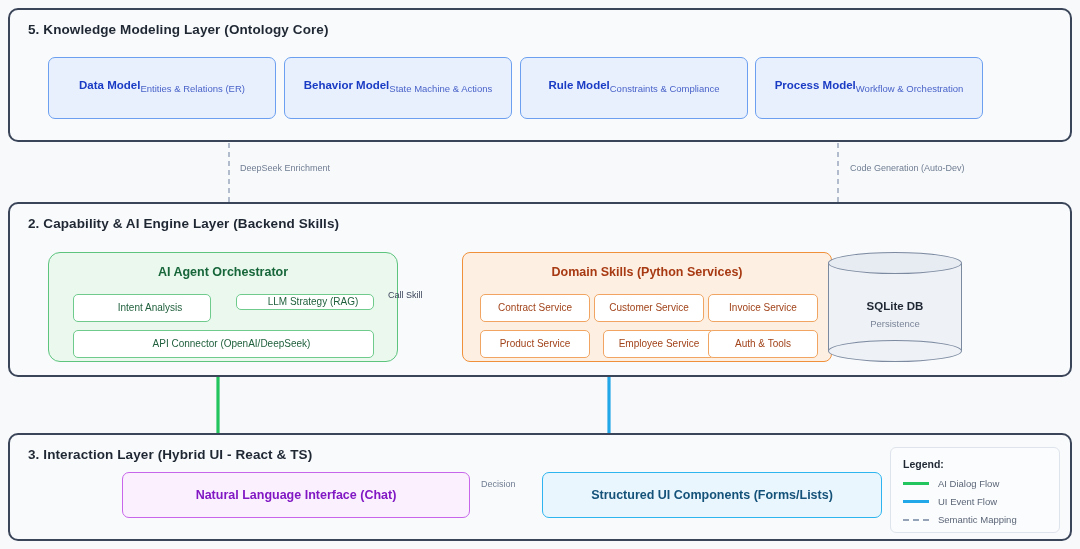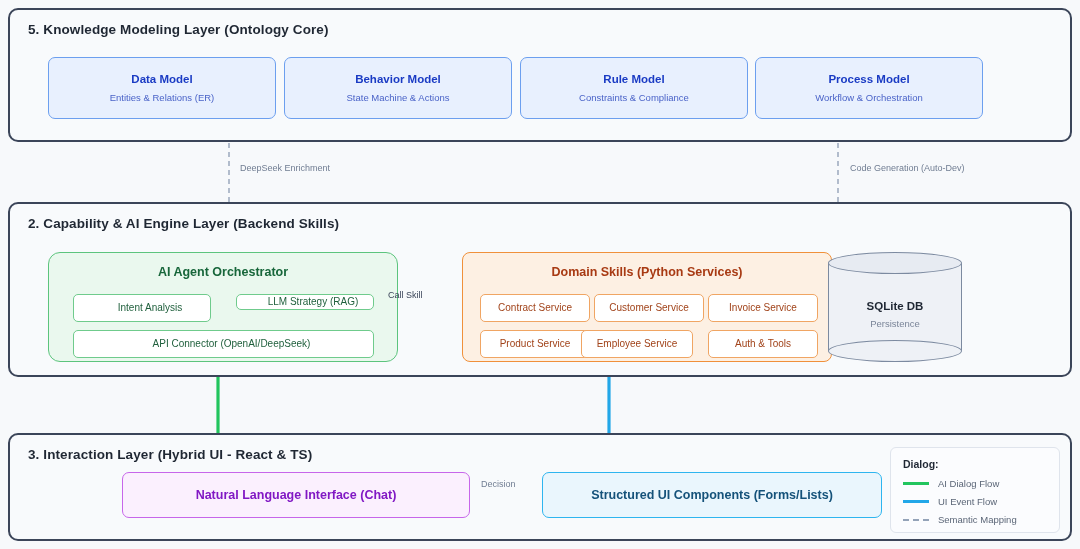--- a/index.html
+++ b/index.html
@@ -36,21 +36,21 @@
   }
 
   
   .model-box {
     position: absolute;
     background: #e8f0fe;
     border: 1.4px solid #6c9fef;
     border-radius: 7px;
     box-sizing: border-box;
     display: flex;
-    flex-direction: column;
+    flex-direction: row;
     align-items: center;
     justify-content: center;
   }
   .model-title {
     font-size: 11.5px;
     font-weight: bold;
     color: #1a3bc4;
     margin-bottom: 7px;
   }
   .model-sub {
@@ -289,21 +289,21 @@
     </div>
 
     <div class="group orange" style="left:424px; top:48px; width:370px; height:110px;">
       <div class="group-title">Domain Skills (Python Services)</div>
 
       <div class="chip orange" style="left:17px; top:41px; width:110px; height:28px;">Contract Service</div>
       <div class="chip orange" style="left:131px; top:41px; width:110px; height:28px;">Customer Service</div>
       <div class="chip orange" style="left:245px; top:41px; width:110px; height:28px;">Invoice Service</div>
 
       <div class="chip orange" style="left:17px; top:77px; width:110px; height:28px;">Product Service</div>
-      <div class="chip orange" style="left:118px; top:77px; width:112px; height:28px;">Employee Service</div>
+      <div class="chip orange" style="left:140px; top:77px; width:112px; height:28px;">Employee Service</div>
       <div class="chip orange" style="left:245px; top:77px; width:110px; height:28px;">Auth &amp; Tools</div>
     </div>
 
     <div class="cyl" style="left:818px; top:48px; width:134px; height:110px;">
       <div class="cyl-body"></div>
       <div class="cyl-bottom"></div>
       <div class="cyl-top"></div>
       <div class="cyl-label">SQLite DB</div>
       <div class="cyl-sub">Persistence</div>
     </div>
@@ -312,21 +312,21 @@
   <div class="conn-label dark" style="left:388px; top:290px;">Call Skill</div>
 
   <div class="layer" style="left:8px; top:433px; width:1064px; height:108px;">
     <div class="layer-title">3. Interaction Layer (Hybrid UI - React &amp; TS)</div>
 
     <div class="wide-box purple" style="left:112px; top:37px; width:348px; height:46px;">Natural Language Interface (Chat)</div>
 
     <div class="wide-box cyan" style="left:532px; top:37px; width:340px; height:46px;">Structured UI Components (Forms/Lists)</div>
 
     <div class="legend" style="left:880px; top:12px; width:170px; height:86px;">
-      <div class="legend-title">Dialog:</div>
+      <div class="legend-title">Legend:</div>
 
       <div class="legend-row">
         <div class="legend-swatch" style="border-top:3px solid #22c55e;"></div>
         <div class="legend-label">AI Dialog Flow</div>
       </div>
 
       <div class="legend-row">
         <div class="legend-swatch" style="border-top:3px solid #22a7e8;"></div>
         <div class="legend-label">UI Event Flow</div>
       </div>

